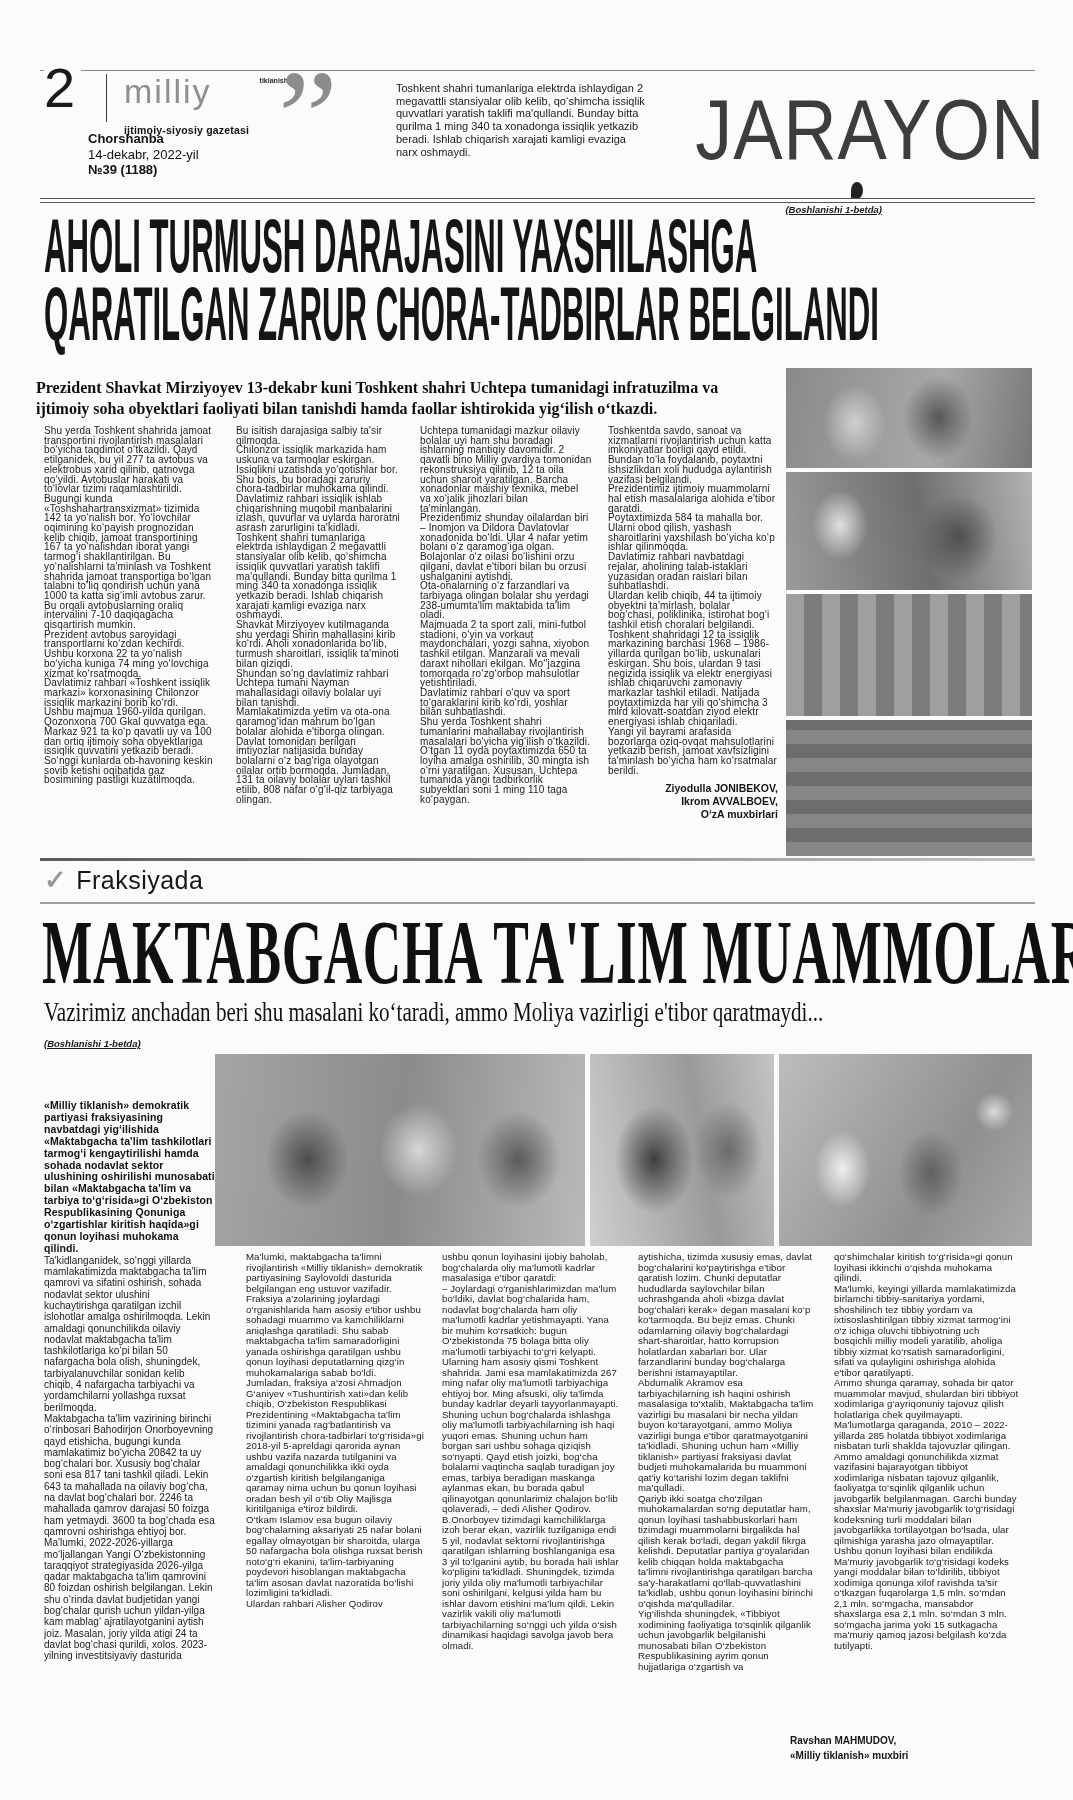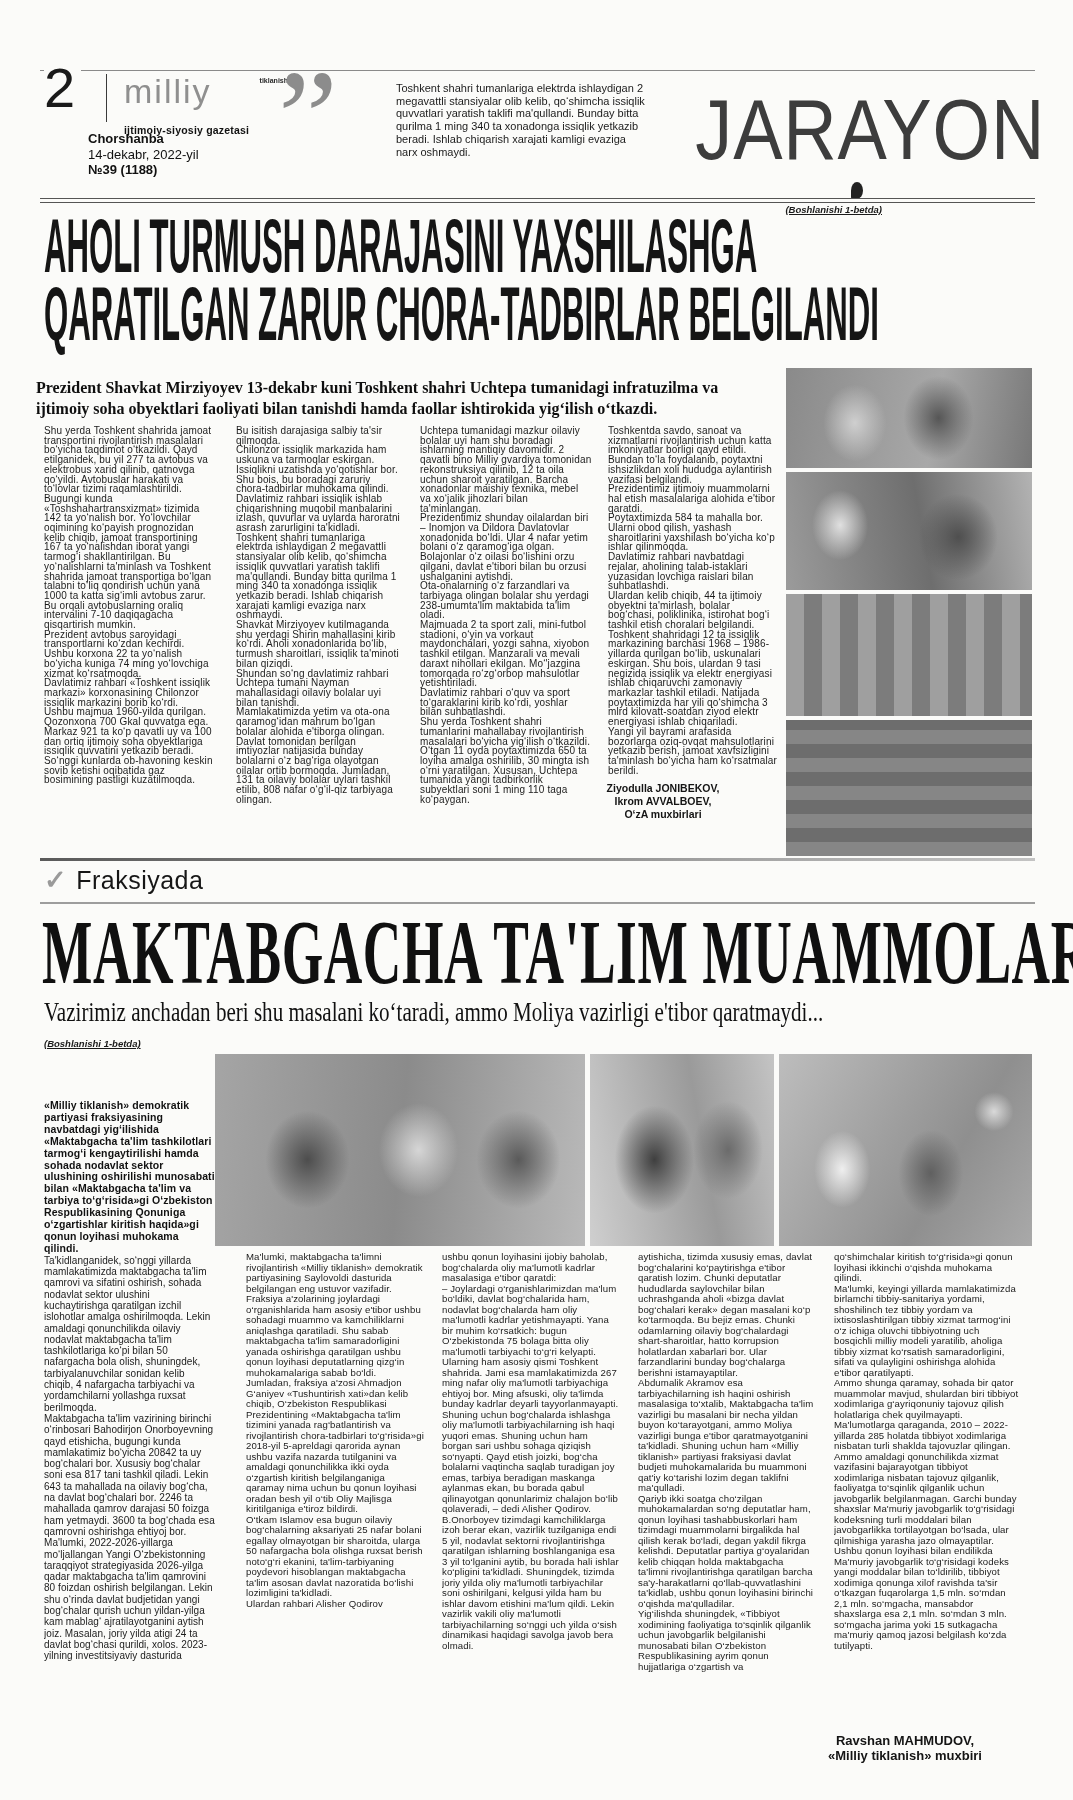--- a/index.html
+++ b/index.html
@@ -32,21 +32,21 @@
   .headline1 .hl{white-space:nowrap;font-weight:bold;font-size:76px;line-height:68px;color:#151515;
                  transform:scaleX(.41);transform-origin:0 50%;}
   .lede1{left:36px;top:362px;width:705px;font-family:"Liberation Serif",serif;font-weight:bold;
          font-size:16px;line-height:20.5px;color:#0f0f0f;margin-top:16px;}
   .bodycol{font-size:10px;line-height:9.7px;letter-spacing:.15px;color:#1b1b1b;overflow:hidden;}
   .bodycol p{margin:0;}
   .c1a{left:44px; top:426px;width:172px;height:430px;}
   .c1b{left:236px;top:426px;width:166px;height:430px;}
   .c1c{left:420px;top:426px;width:172px;height:430px;}
   .c1d{left:608px;top:426px;width:170px;height:352px;}
-  .byline1{left:548px;top:782px;width:230px;text-align:center;font-weight:bold;font-size:10.5px;line-height:13px;}
+  .byline1{left:548px;top:782px;width:230px;text-align:right;font-weight:bold;font-size:10.5px;line-height:13px;}
 
   
   .photo{position:absolute;background-color:#909090;}
   .pa1{left:786px;top:368px;width:246px;height:100px;
        background:radial-gradient(ellipse 45px 55px at 28% 55%,#cfcfcf,transparent 70%),
                   radial-gradient(ellipse 50px 60px at 62% 50%,#565656,transparent 70%),
                   linear-gradient(100deg,#8a8a8a,#a8a8a8 60%,#777);}
   .pa2{left:786px;top:472px;width:246px;height:118px;
        background:radial-gradient(ellipse 40px 50px at 22% 45%,#e0e0e0,transparent 70%),
                   radial-gradient(ellipse 55px 60px at 70% 55%,#4f4f4f,transparent 72%),
@@ -83,21 +83,21 @@
              color:#111;transform:scaleX(.78);transform-origin:0 0;}
   .cont2{left:44px;top:1038px;}
 
   .lead2{font-weight:bold;font-size:10.5px;line-height:11.9px;letter-spacing:.1px;color:#111;margin:0 0 4px 0;}
   .c2a{left:44px;top:1100px;width:172px;height:692px;font-size:10px;line-height:11.3px;letter-spacing:.05px;}
   .botcol{font-size:9.6px;line-height:10.5px;letter-spacing:.1px;}
   .c2b{left:246px;top:1252px;width:178px;height:540px;}
   .c2c{left:442px;top:1252px;width:178px;height:540px;}
   .c2d{left:638px;top:1252px;width:178px;height:540px;}
   .c2e{left:834px;top:1252px;width:186px;height:540px;}
-  .byline2{left:790px;top:1734px;width:230px;text-align:center;font-weight:bold;font-size:13px;line-height:14.5px;}
+  .byline2{left:790px;top:1734px;width:230px;text-align:left;font-weight:bold;font-size:10px;line-height:14.5px;}
 </style>
 </head>
 <body>
 
 <div class="page">
 
   <div class="abs top-rule"></div>
   <div class="abs page-num">2</div>
   <div class="abs mast-divider"></div>
   <div class="abs logo-wrap" style="position:absolute;">
@@ -149,21 +149,21 @@
       <p>Ota-onalarning o‘z farzandlari va tarbiyaga olingan bolalar shu yerdagi 238-umumta'lim maktabida ta'lim oladi.</p>
       <p>Majmuada 2 ta sport zali, mini-futbol stadioni, o‘yin va vorkaut maydonchalari, yozgi sahna, xiyobon tashkil etilgan. Manzarali va mevali daraxt nihollari ekilgan. Mo‘'jazgina tomorqada ro‘zg‘orbop mahsulotlar yetishtiriladi.</p>
       <p>Davlatimiz rahbari o‘quv va sport to‘garaklarini kirib ko‘rdi, yoshlar bilan suhbatlashdi.</p>
       <p>Shu yerda Toshkent shahri tumanlarini mahallabay rivojlantirish masalalari bo‘yicha yig‘ilish o‘tkazildi.</p>
       <p>O‘tgan 11 oyda poytaxtimizda 650 ta loyiha amalga oshirilib, 30 mingta ish o‘rni yaratilgan. Xususan, Uchtepa tumanida yangi tadbirkorlik subyektlari soni 1 ming 110 taga ko‘paygan.</p>
     </div>
   <div class="abs bodycol c1d">
       <p>Toshkentda savdo, sanoat va xizmatlarni rivojlantirish uchun katta imkoniyatlar borligi qayd etildi. Bundan to‘la foydalanib, poytaxtni ishsizlikdan xoli hududga aylantirish vazifasi belgilandi.</p>
       <p>Prezidentimiz ijtimoiy muammolarni hal etish masalalariga alohida e'tibor qaratdi.</p>
       <p>Poytaxtimizda 584 ta mahalla bor. Ularni obod qilish, yashash sharoitlarini yaxshilash bo‘yicha ko‘p ishlar qilinmoqda.</p>
-      <p>Davlatimiz rahbari navbatdagi rejalar, aholining talab-istaklari yuzasidan lovchiga raislari bilan suhbatlashdi.</p>
+      <p>Davlatimiz rahbari navbatdagi rejalar, aholining talab-istaklari yuzasidan oradan raislari bilan suhbatlashdi.</p>
       <p>Ulardan kelib chiqib, 44 ta ijtimoiy obyektni ta'mirlash, bolalar bog‘chasi, poliklinika, istirohat bog‘i tashkil etish choralari belgilandi.</p>
       <p>Toshkent shahridagi 12 ta issiqlik markazining barchasi 1968 – 1986-yillarda qurilgan bo‘lib, uskunalari eskirgan. Shu bois, ulardan 9 tasi negizida issiqlik va elektr energiyasi ishlab chiqaruvchi zamonaviy markazlar tashkil etiladi. Natijada poytaxtimizda har yili qo‘shimcha 3 mlrd kilovatt-soatdan ziyod elektr energiyasi ishlab chiqariladi.</p>
       <p>Yangi yil bayrami arafasida bozorlarga oziq-ovqat mahsulotlarini yetkazib berish, jamoat xavfsizligini ta'minlash bo‘yicha ham ko‘rsatmalar berildi.</p>
     </div>
   <div class="abs byline1">
       <div>Ziyodulla JONIBEKOV,</div>
       <div>Ikrom AVVALBOEV,</div>
       <div>O‘zA muxbirlari</div>
     </div>
 

